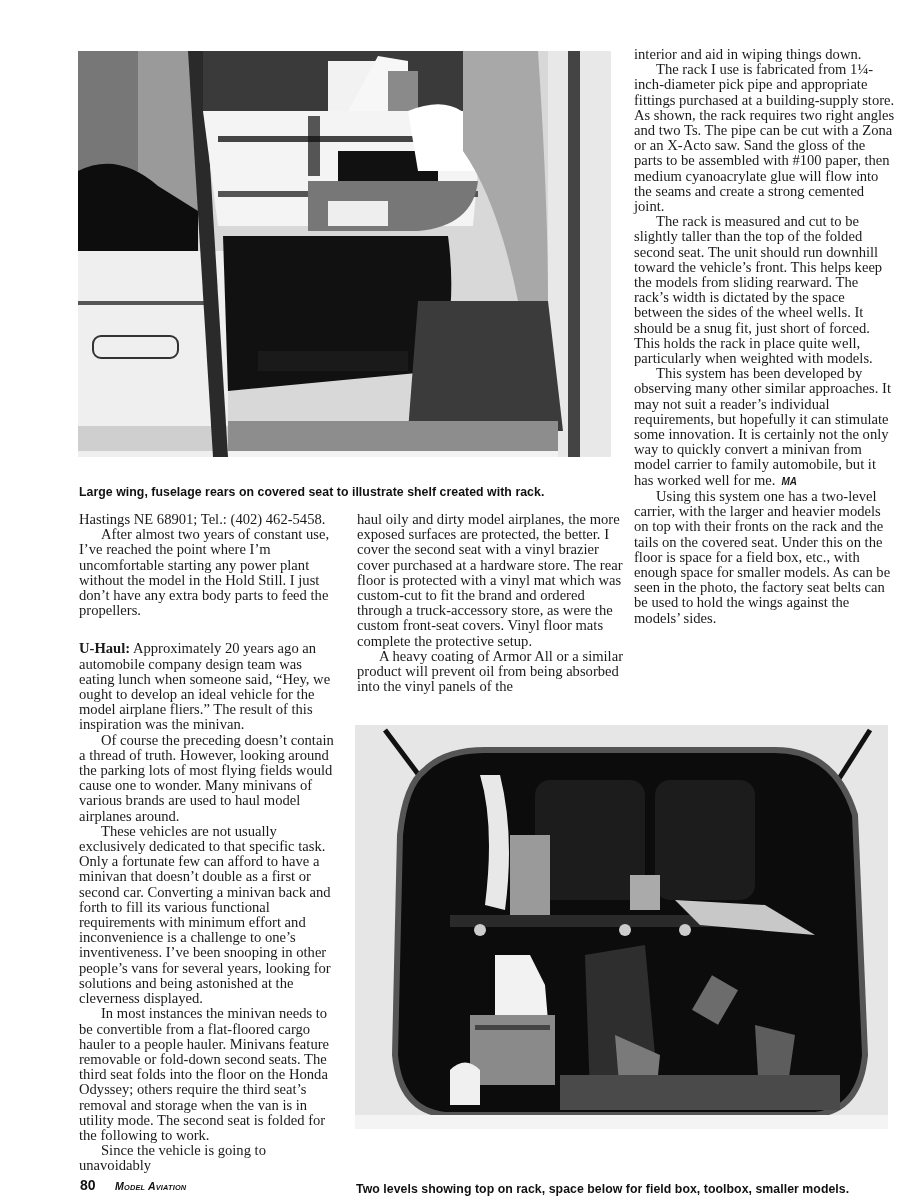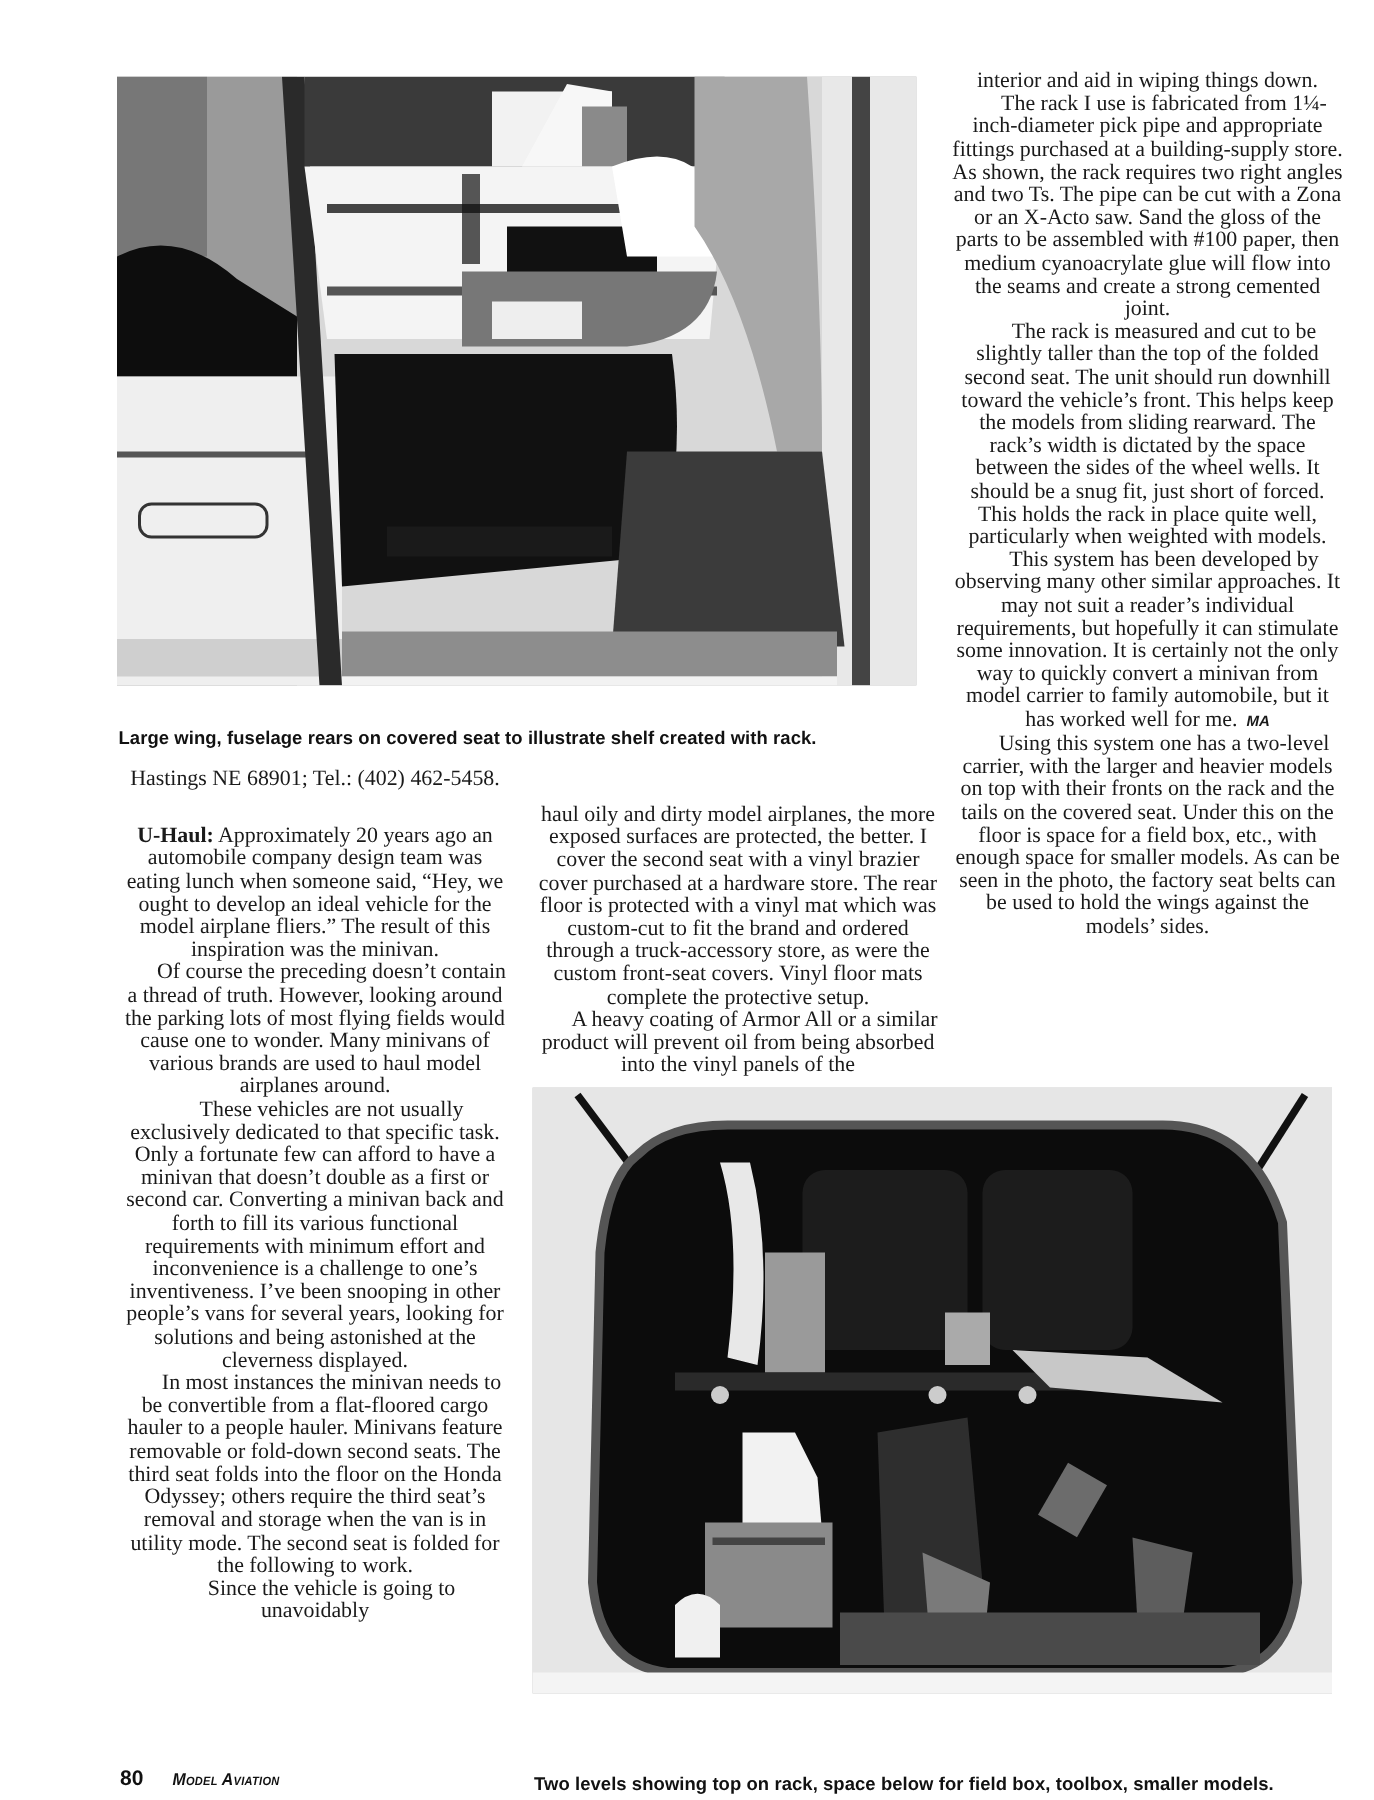--- a/index.html
+++ b/index.html
@@ -11,26 +11,26 @@
   .photo svg { display: block; width: 100%; height: 100%; }
 
   #photo1 { left: 78px; top: 51px; width: 533px; height: 406px; }
   #photo2 { left: 355px; top: 725px; width: 533px; height: 404px; }
 
   .caption { position: absolute; font-weight: bold; font-size: 12.3px; color: #111; white-space: nowrap; letter-spacing: 0.05px; }
   #caption1 { left: 79px; top: 485px; }
   #caption2 { left: 356px; top: 1182px; }
 
   .col { position: absolute; font-size: 14.6px; line-height: 15.2px; }
-  .col p { margin: 0; text-indent: 22px; text-align: center; }
+  .col p { margin: 0; text-indent: 22px; }
   .col p.noindent { text-indent: 0; }
   .col p.gap { margin-top: 23px; }
   .col .runin { font-weight: bold; }
   #col1 { left: 79px; top: 512px; width: 262px; }
-  #col2 { left: 357px; top: 536px; width: 270px; }
+  #col2 { left: 357px; top: 512px; width: 270px; }
   #col3 { left: 634px; top: 47px; width: 262px; }
 
   .ma { font-family: "Liberation Sans", sans-serif; font-weight: bold; font-style: italic; font-size: 10px; margin-left: 6px; }
 
   #footer { position: absolute; left: 80px; top: 1177px; display: flex; align-items: baseline; gap: 19px; }
   #footer .pg { font-family: "Liberation Sans", sans-serif; font-weight: bold; font-size: 14px; color: #111; }
   #footer .mag { font-family: "Liberation Sans", sans-serif; font-weight: bold; font-style: italic; font-size: 11.5px; color: #111; font-variant: small-caps; letter-spacing: 0.2px; transform: scaleX(0.92); transform-origin: left; }
 </style>
 </head>
 <body>
@@ -72,20 +72,21 @@
 
     <polygon points="340,250 470,250 485,380 330,380" fill="#3b3b3b"></polygon>
     <rect x="150" y="370" width="330" height="30" fill="#8d8d8d"></rect>
     <rect x="150" y="400" width="330" height="6" fill="#f2f2f2"></rect>
   </svg>
 </div>
 <div class="caption sans" id="caption1">Large wing, fuselage rears on covered seat to illustrate shelf created with rack.</div>
 
 <div class="col serif" id="col1">
   <p class="noindent">Hastings NE 68901; Tel.: (402) 462-5458.</p>
+  <p>After almost two years of constant use, I’ve reached the point where I’m uncomfortable starting any power plant without the model in the Hold Still. I just don’t have any extra body parts to feed the propellers.</p>
   <p class="noindent gap"><span class="runin">U-Haul:</span><span> Approximately 20 years ago an automobile company design team was eating lunch when someone said, “Hey, we ought to develop an ideal vehicle for the model airplane fliers.” The result of this inspiration was the minivan.</span></p>
   <p>Of course the preceding doesn’t contain a thread of truth. However, looking around the parking lots of most flying fields would cause one to wonder. Many minivans of various brands are used to haul model airplanes around.</p>
   <p>These vehicles are not usually exclusively dedicated to that specific task. Only a fortunate few can afford to have a minivan that doesn’t double as a first or second car. Converting a minivan back and forth to fill its various functional requirements with minimum effort and inconvenience is a challenge to one’s inventiveness. I’ve been snooping in other people’s vans for several years, looking for solutions and being astonished at the cleverness displayed.</p>
   <p>In most instances the minivan needs to be convertible from a flat-floored cargo hauler to a people hauler. Minivans feature removable or fold-down second seats. The third seat folds into the floor on the Honda Odyssey; others require the third seat’s removal and storage when the van is in utility mode. The second seat is folded for the following to work.</p>
   <p>Since the vehicle is going to unavoidably</p>
 </div>
 
 <div class="col serif" id="col2">
   <p class="noindent">haul oily and dirty model airplanes, the more exposed surfaces are protected, the better. I cover the second seat with a vinyl brazier cover purchased at a hardware store. The rear floor is protected with a vinyl mat which was custom-cut to fit the brand and ordered through a truck-accessory store, as were the custom front-seat covers. Vinyl floor mats complete the protective setup.</p>
   <p>A heavy coating of Armor All or a similar product will prevent oil from being absorbed into the vinyl panels of the</p>

